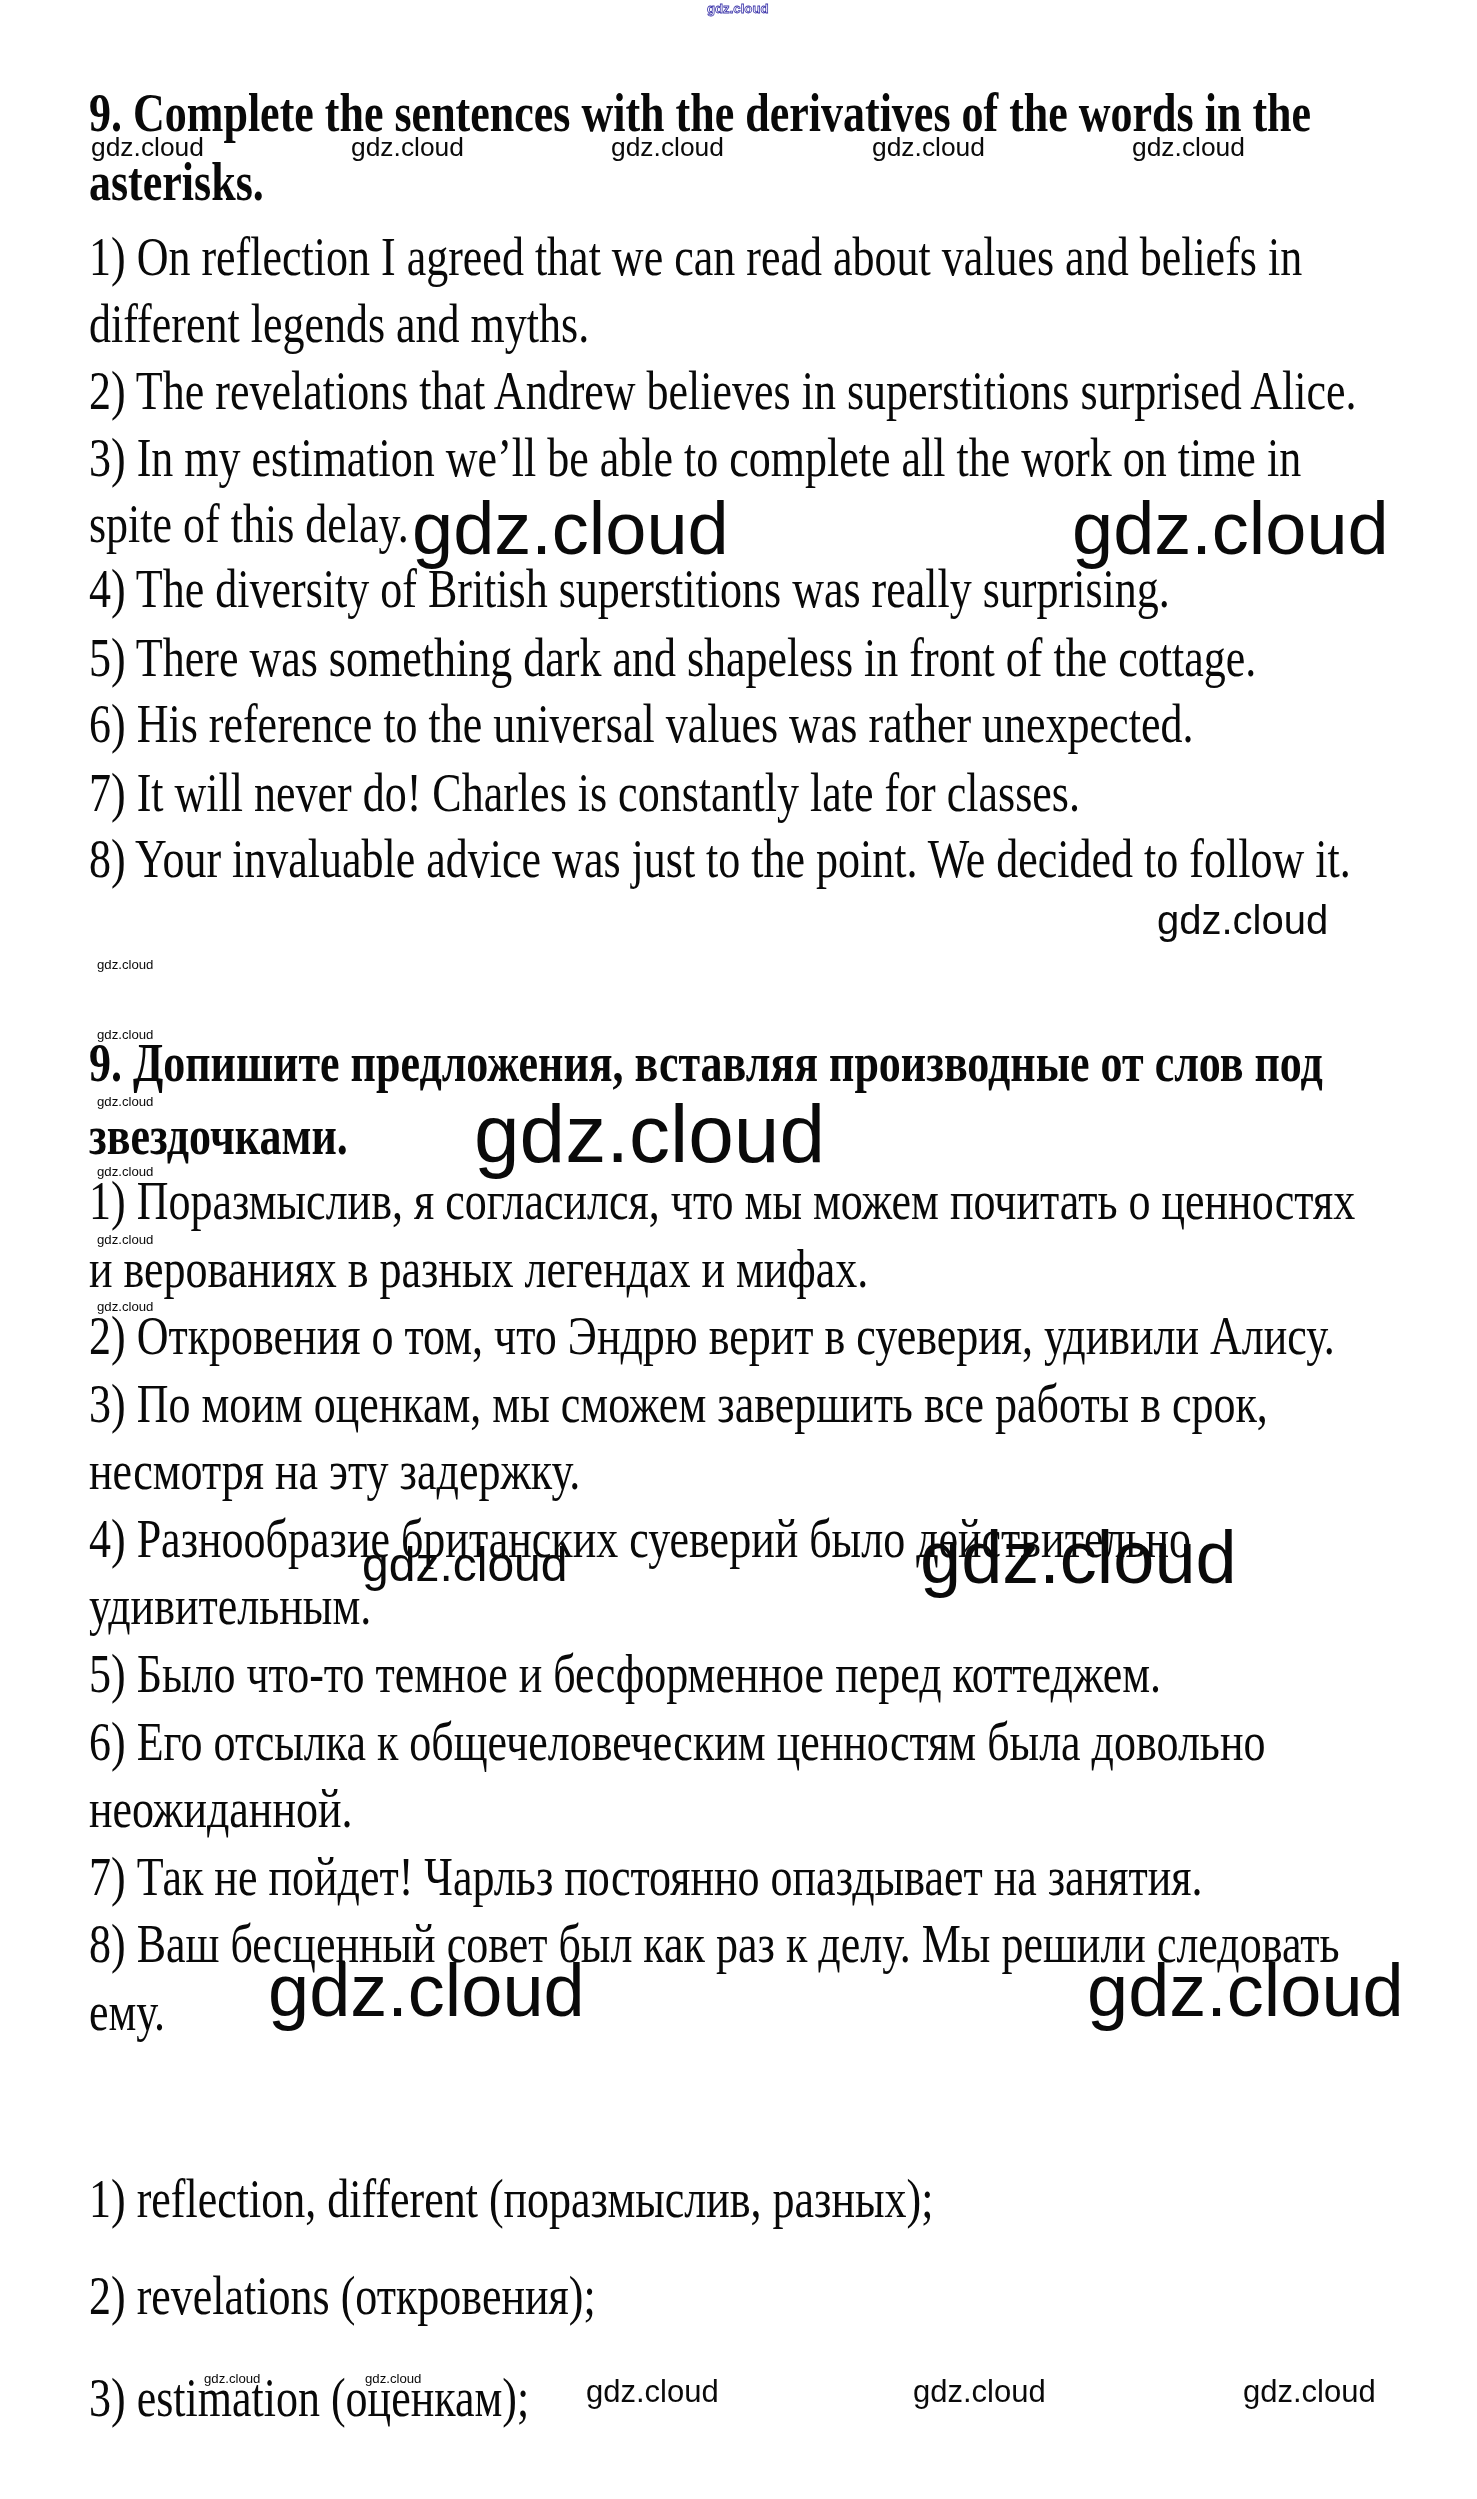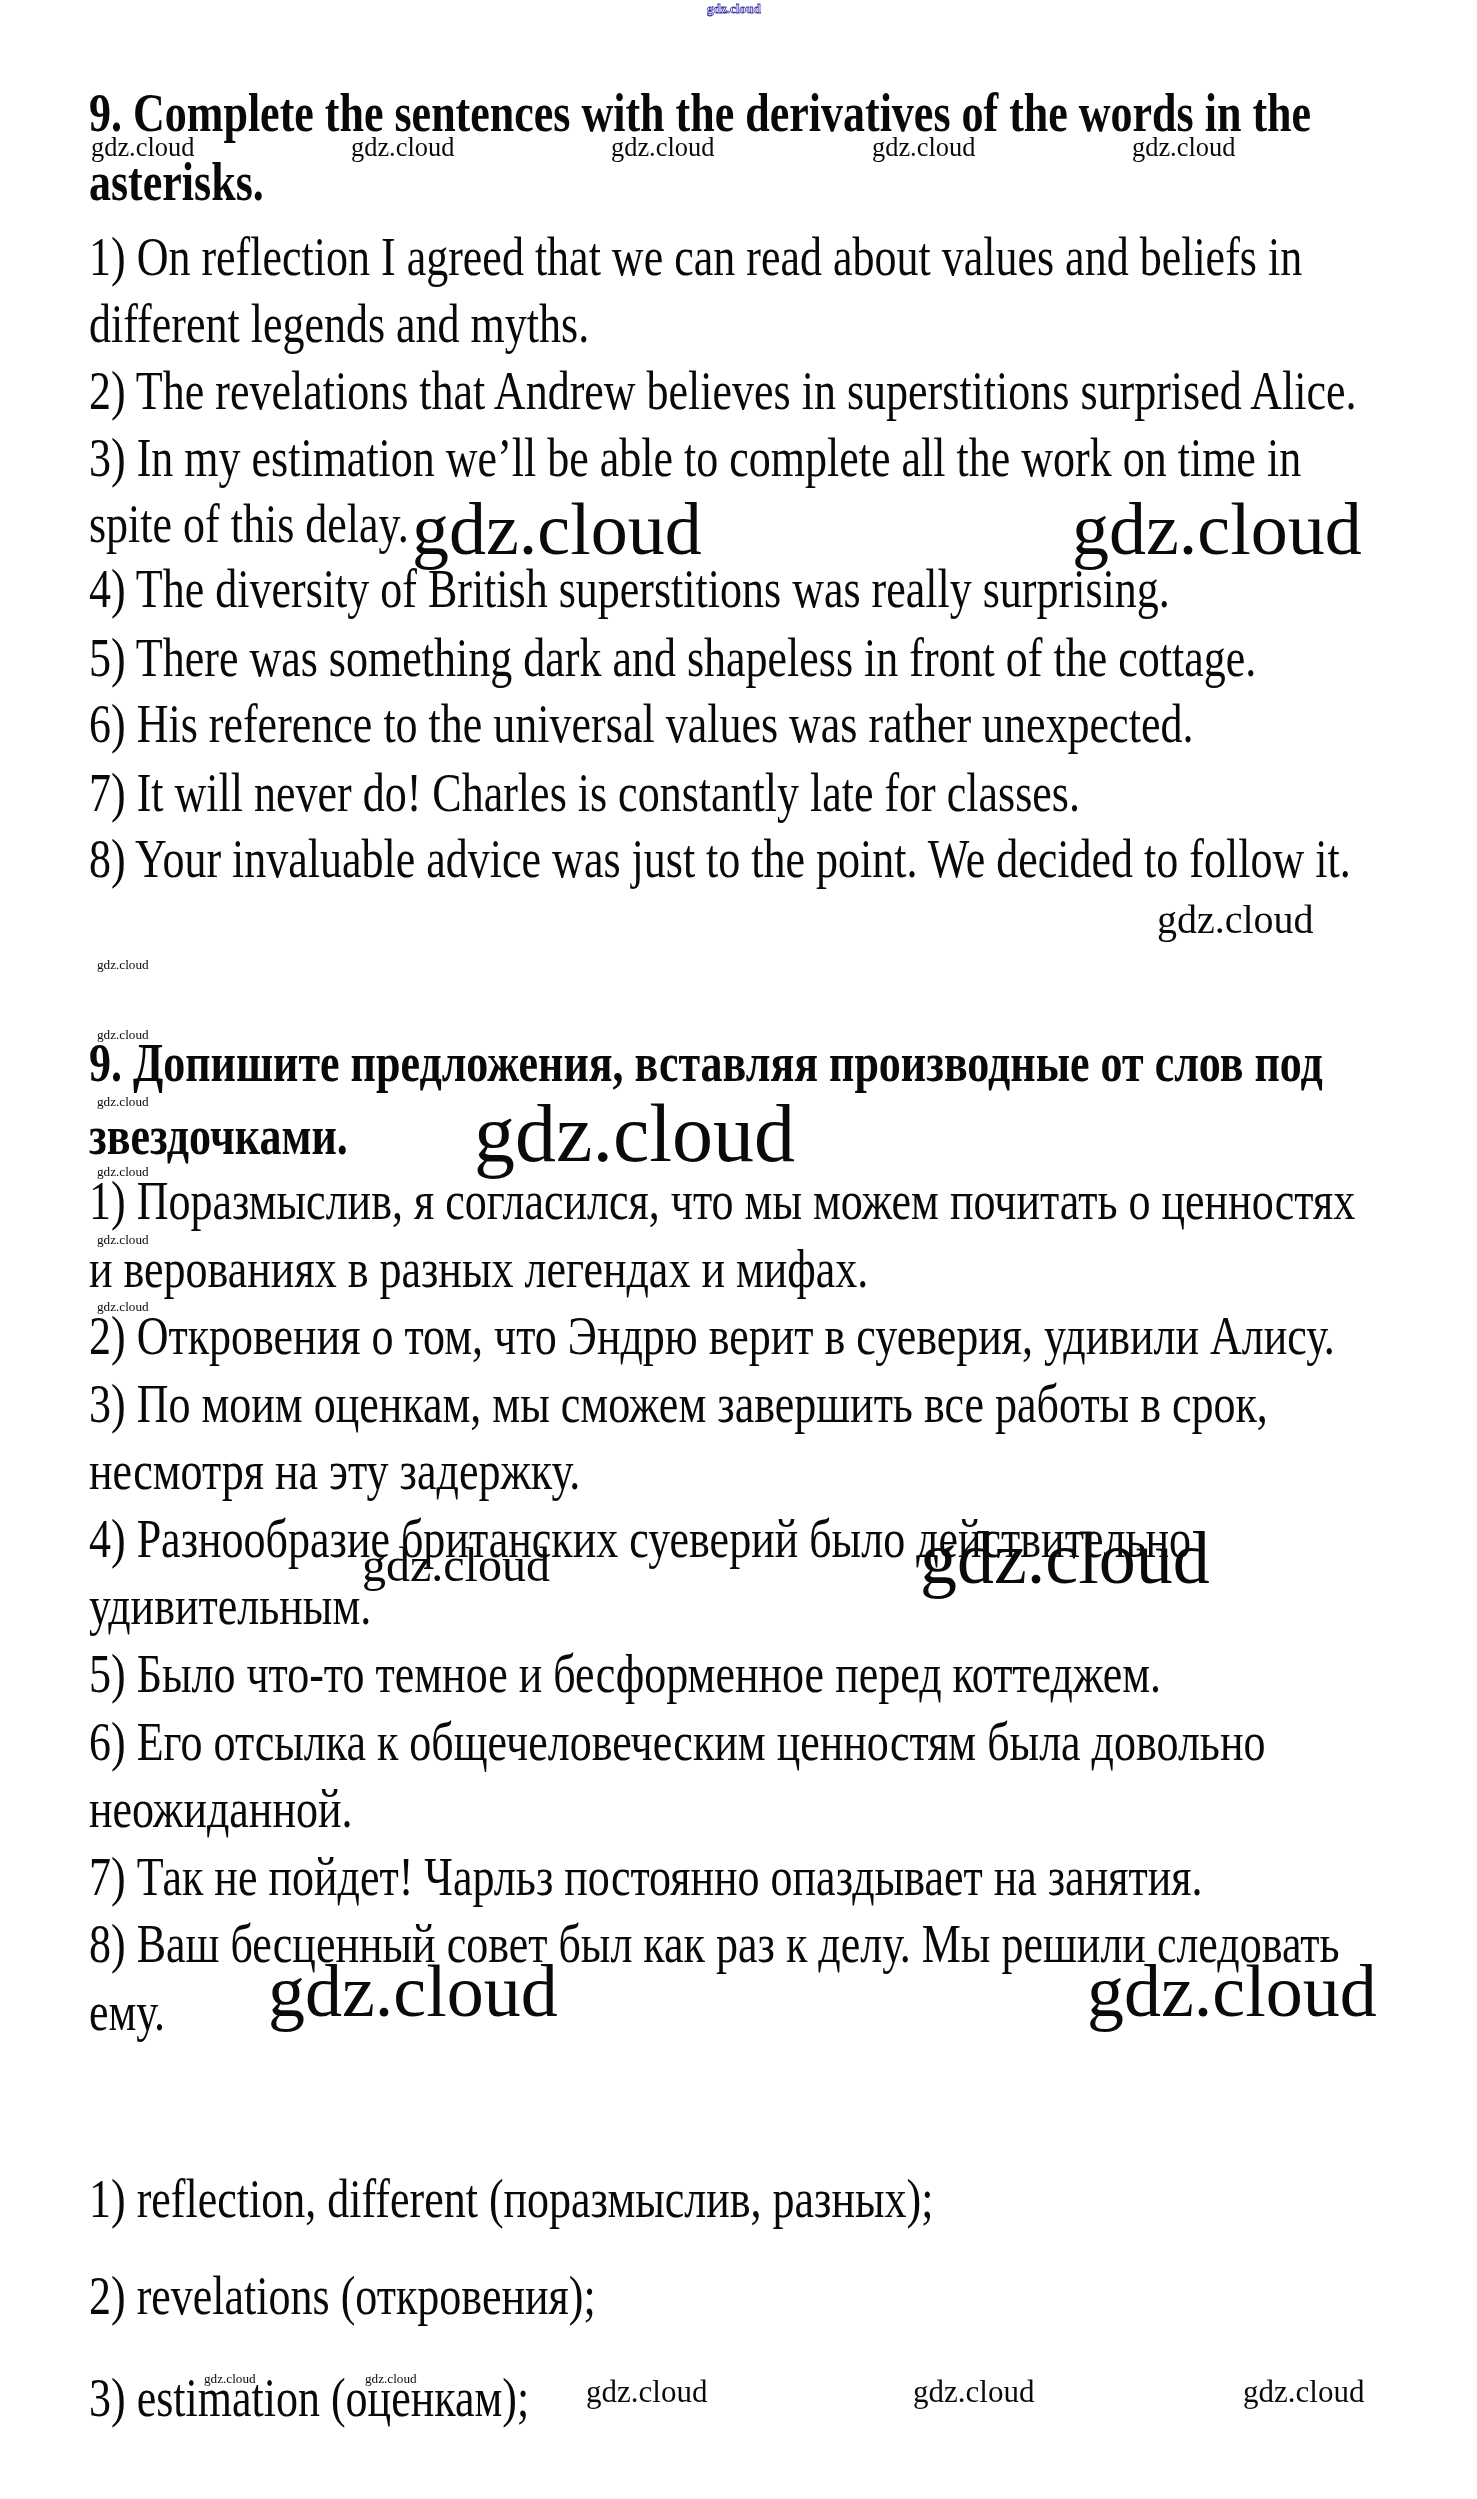--- a/index.html
+++ b/index.html
@@ -24,21 +24,21 @@
     color: #090909;
     white-space: nowrap;
     transform: scaleX(0.8);
     transform-origin: 0 0;
     letter-spacing: 0px;
   }
   .tline.bold { font-weight: bold; }
   
   .wm {
     position: absolute;
-    font-family: Liberation Serif, serif;
+    font-family: Liberation Sans, sans-serif;
     line-height: 1;
     color: #0a0a0a;
     white-space: nowrap;
     text-align: center;
   }
   .wm.outline {
     font-weight: bold;
     color: transparent;
     -webkit-text-stroke: 0.8px #3d36ab;
   }

